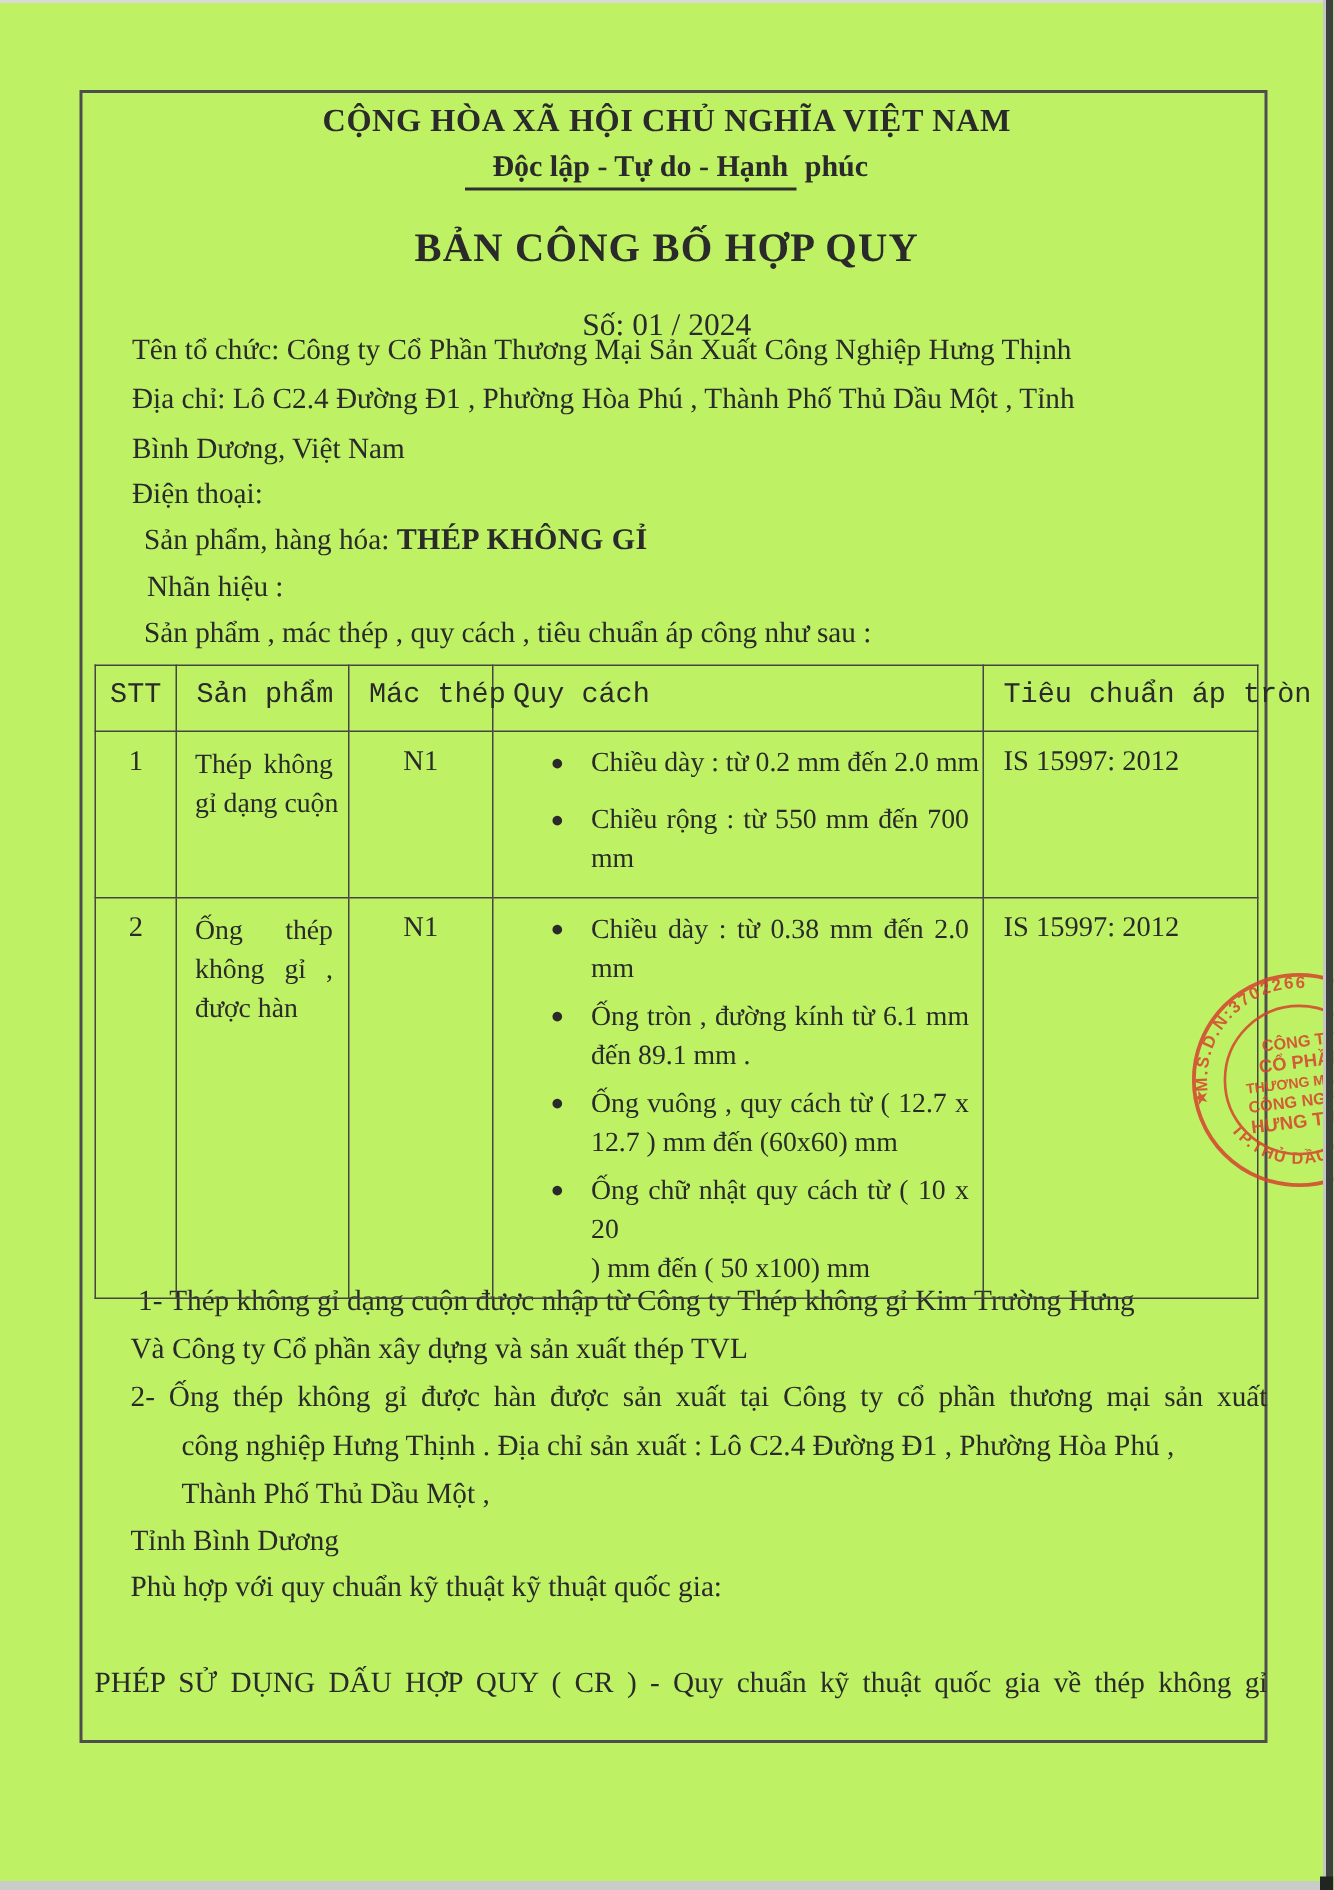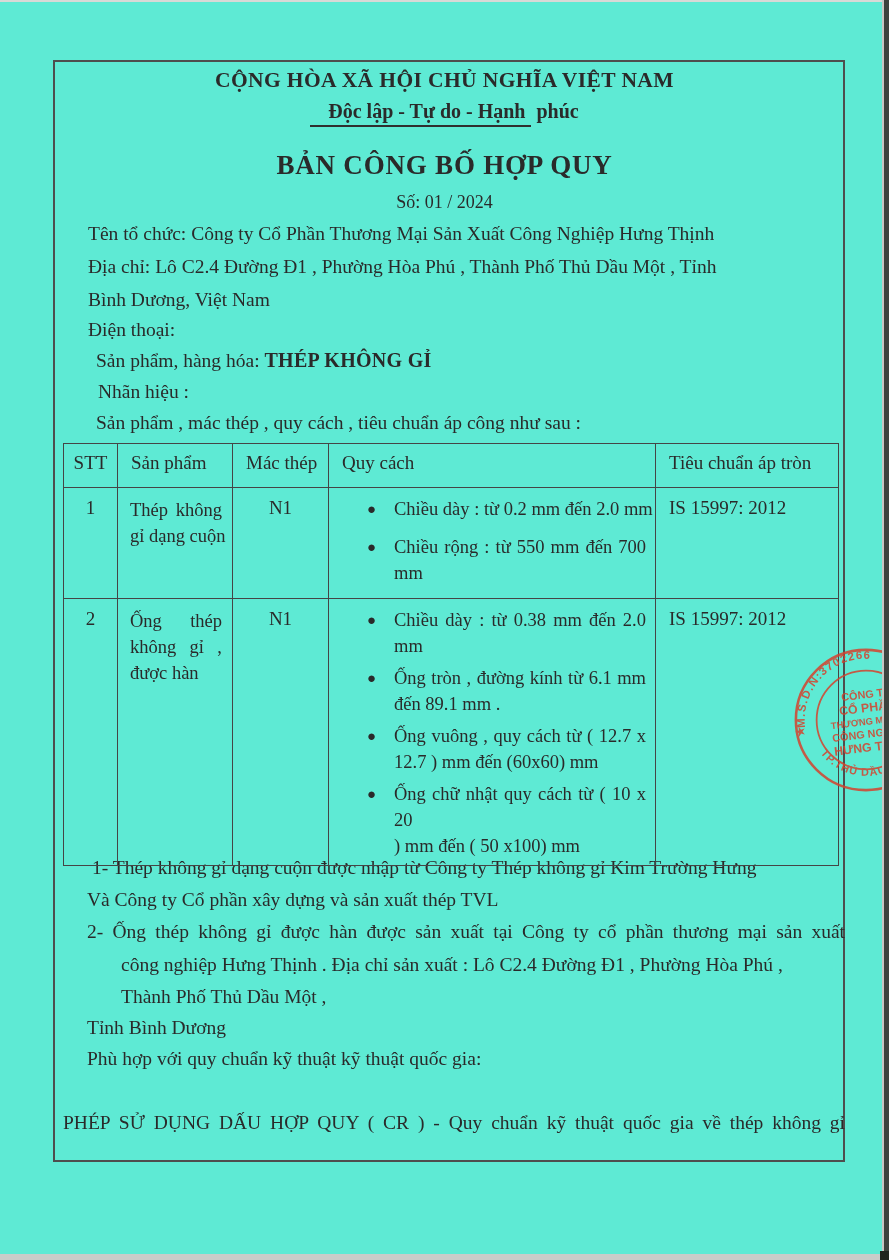--- a/index.html
+++ b/index.html
@@ -1,58 +1,58 @@
 <!DOCTYPE html>
 <html lang="vi"><head>
 <meta charset="utf-8">
 <style>
   html,body{margin:0;padding:0;background:#e9e9e7;}
   .page{
     position:relative;width:889px;height:1260px;margin:0 auto;
-    background:#5eead4;overflow:hidden;color:#2a2a2a;
+    background:#bef264;overflow:hidden;color:#2a2a2a;
     font-family:"Liberation Serif","DejaVu Serif",serif;
   }
   .abs{position:absolute;white-space:nowrap;}
   .ctr{position:absolute;left:4px;width:881px;text-align:center;white-space:nowrap;}
 
   
   .edge-top{position:absolute;top:0;left:0;width:100%;height:2px;background:#d9d9d6;z-index:15;}
   .edge-right{position:absolute;top:0;right:0;width:5px;height:100%;background:#3c423d;border-left:2px solid #c6c6c3;z-index:20;}
   .edge-bottom{position:absolute;left:0;bottom:0;width:100%;height:6px;background:#caccc9;z-index:15;}
   .edge-corner{position:absolute;right:0;bottom:0;width:9px;height:9px;background:#20251f;z-index:25;}
 
   .frame{position:absolute;left:53px;top:60px;width:792px;height:1102px;
     border:2px solid #4e4e4e;box-sizing:border-box;}
 
   
   .h-nation{top:68px;font-size:21.5px;font-weight:bold;letter-spacing:.4px;}
   .h-motto{top:100px;font-size:20px;font-weight:bold;}
   .motto-u{border-bottom:2.5px solid #2f2f2f;padding:0 6px 3px 18px;}
   .h-title{top:150px;font-size:27px;font-weight:bold;letter-spacing:.8px;}
-  .h-num{top:192px;font-size:18px;}
+  .h-num{top:204px;font-size:21px;}
 
   
   .para{font-size:19.5px;}
   .p-org{left:88px;top:223px;}
   .p-addr1{left:88px;top:256px;}
   .p-addr2{left:88px;top:289px;}
   .p-phone{left:88px;top:319px;}
   .p-product{left:96px;top:349px;}
   .p-product b{font-size:20px;letter-spacing:.3px;}
   .p-brand{left:98px;top:381px;}
   .p-intro{left:96px;top:412px;}
 
   
   .spec-table{position:absolute;left:63px;top:443px;width:775px;
     border-collapse:collapse;table-layout:fixed;font-size:19px;z-index:2;}
   .spec-table th,.spec-table td{border:1.6px solid #454545;vertical-align:top;
     font-weight:normal;text-align:left;padding:0;}
   .spec-table thead tr{height:44px;}
   tr.r1{height:91px;} tr.r2{height:240px;}
-  th.hc{padding:8px 0 0 13px;white-space:nowrap;}
+  th.hc{padding:8px 0 0 13px;white-space:nowrap;font-family:Liberation Mono, monospace;}
   th.hc.first{text-align:center;padding-left:0;}
   td.c-stt,td.c-grade{text-align:center;padding-top:9px;}
   td.c-prod{padding:9px 10px 0 12px;font-size:18.5px;line-height:26px;}
   td.c-spec{padding-top:8px;}
   td.c-std{padding:9px 0 0 13px;white-space:nowrap;}
   .spec{display:flex;padding-left:38px;}
   tr.r1 .spec{margin-bottom:12px;} tr.r2 .spec{margin-bottom:6px;}
   .bullet{width:27px;font-size:15px;line-height:26px;}
   .stext{width:252px;font-size:18.5px;line-height:26px;}
   .jl{text-align:justify;text-align-last:justify;}

